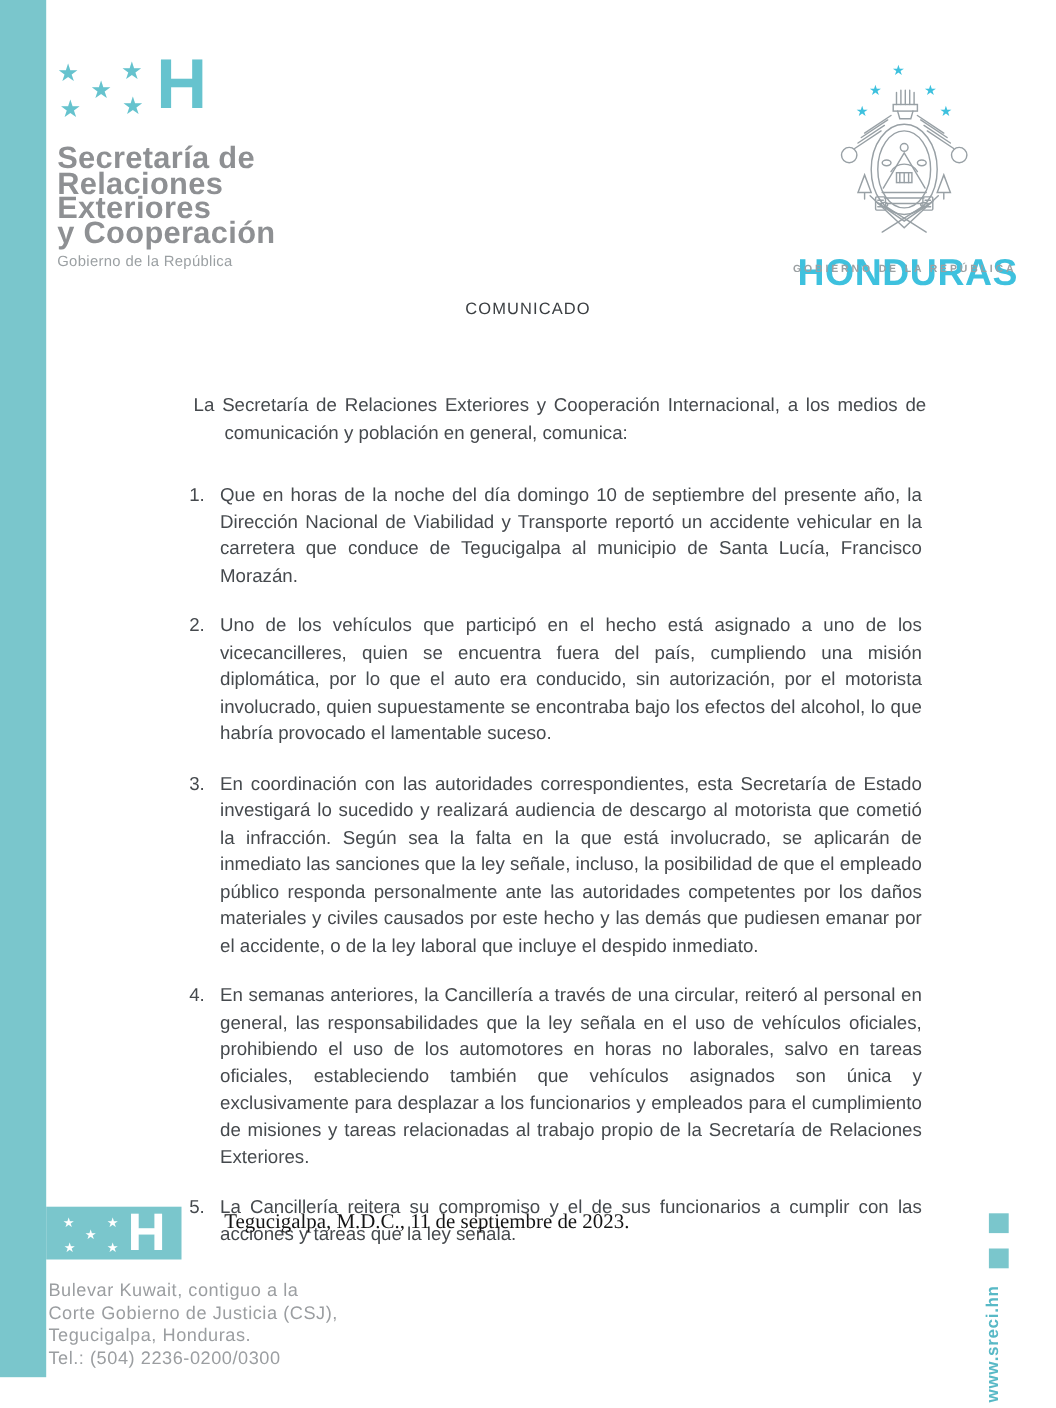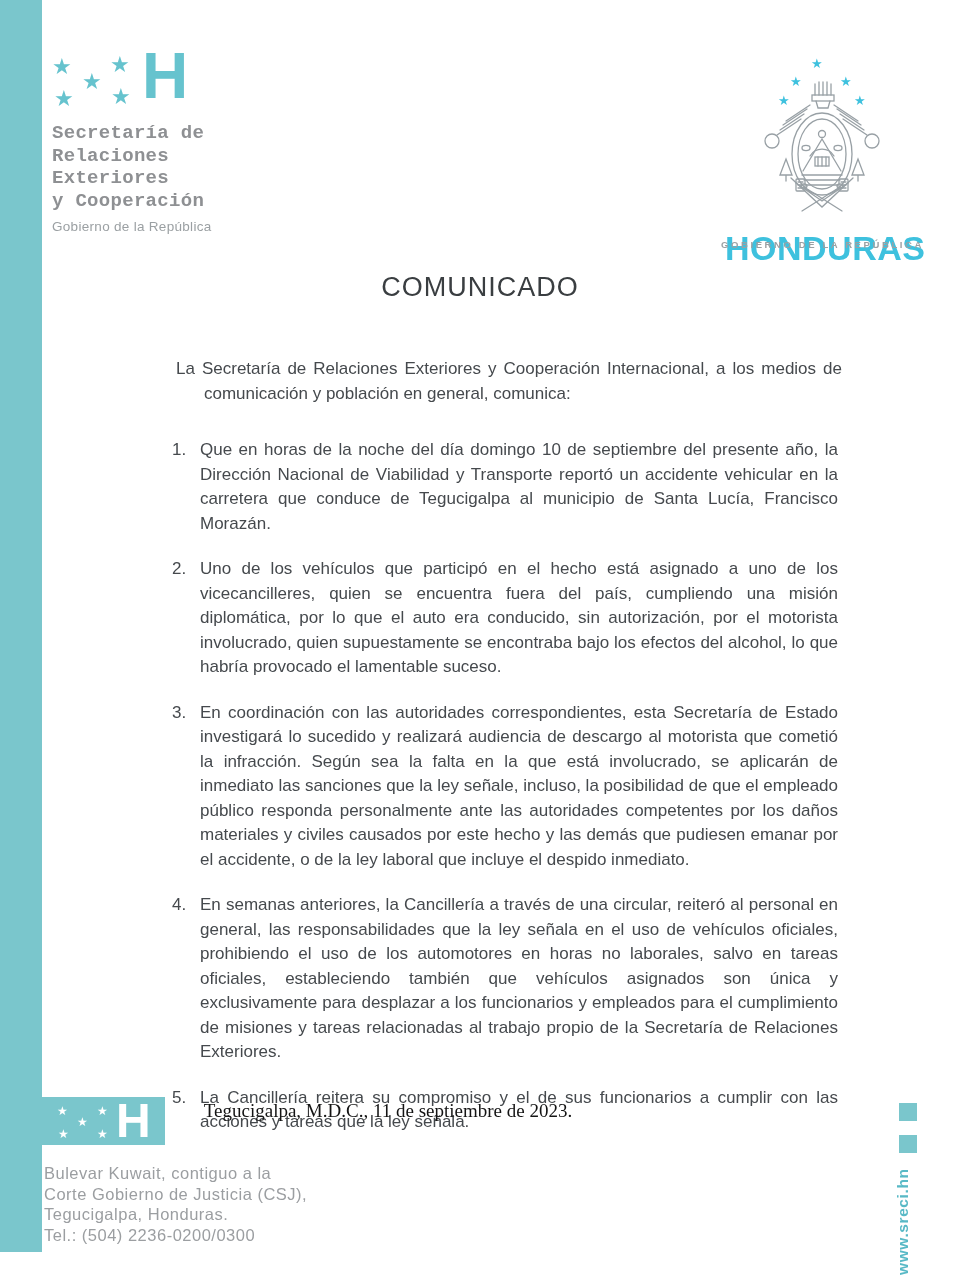--- a/index.html
+++ b/index.html
@@ -31,22 +31,22 @@
   .logo-left .quincunx .star{font-size:22px;}
   .logo-left .star.s1{left:0;top:0;}
   .logo-left .star.s2{left:58px;top:-2px;}
   .logo-left .star.s3{left:30px;top:15px;}
   .logo-left .star.s4{left:2px;top:32px;}
   .logo-left .star.s5{left:59px;top:30px;}
   .big-h{
     position:absolute;left:90px;top:-12px;font-size:64px;font-weight:bold;
     color:var(--teal-logo);line-height:1;letter-spacing:0;
   }
-  .logo-lines{margin-top:8px;color:var(--gray-logo-text);font-weight:bold;
-    font-size:19px;line-height:22.5px;letter-spacing:0.3px;font-family:Liberation Mono, monospace;}
+  .logo-lines{margin-top:19px;color:var(--gray-logo-text);font-weight:bold;
+    font-size:28px;line-height:22.5px;letter-spacing:0.3px;}
   .logo-tagline{margin-top:7px;color:var(--gray-tagline);font-size:13.5px;letter-spacing:0.3px;}
 
   
   .logo-right{position:absolute;left:725px;top:55px;width:195px;height:195px;}
   .logo-right .star{position:absolute;color:var(--cyan-honduras);font-size:13px;line-height:1;}
   .logo-right .star.r1{left:86px;top:2px;}
   .logo-right .star.r2{left:65px;top:20px;}
   .logo-right .star.r3{left:115px;top:20px;}
   .logo-right .star.r4{left:53px;top:39px;}
   .logo-right .star.r5{left:129px;top:39px;}
@@ -56,21 +56,21 @@
     color:var(--cyan-honduras);font-weight:bold;font-size:34px;letter-spacing:0.5px;margin-top:28px;
   }
   .honduras-tagline{
     position:absolute;left:-10px;top:184px;width:215px;text-align:center;
     color:var(--gray-tagline);font-size:9.5px;letter-spacing:2.6px;font-weight:bold;
   }
 
   
   .doc-title{
     position:absolute;left:0;top:272px;width:960px;margin:0;text-align:center;
-    font-size:27px;font-weight:400;color:var(--title-text);letter-spacing:1px;
+    font-size:15px;font-weight:400;color:var(--title-text);letter-spacing:1px;
   }
   .intro{
     position:absolute;left:172px;top:352px;width:666px;margin:4px;
     font-size:17px;line-height:25px;color:var(--body-text);
     text-align:justify;padding-left:28px;text-indent:-28px;box-sizing:border-box;
   }
   .items{position:absolute;left:172px;top:438px;width:666px;}
   .item{position:relative;padding-left:28px;margin-bottom:21px;
     font-size:17px;line-height:24.5px;color:var(--body-text);text-align:justify;}
   .item .num{position:absolute;left:0;top:0;}

